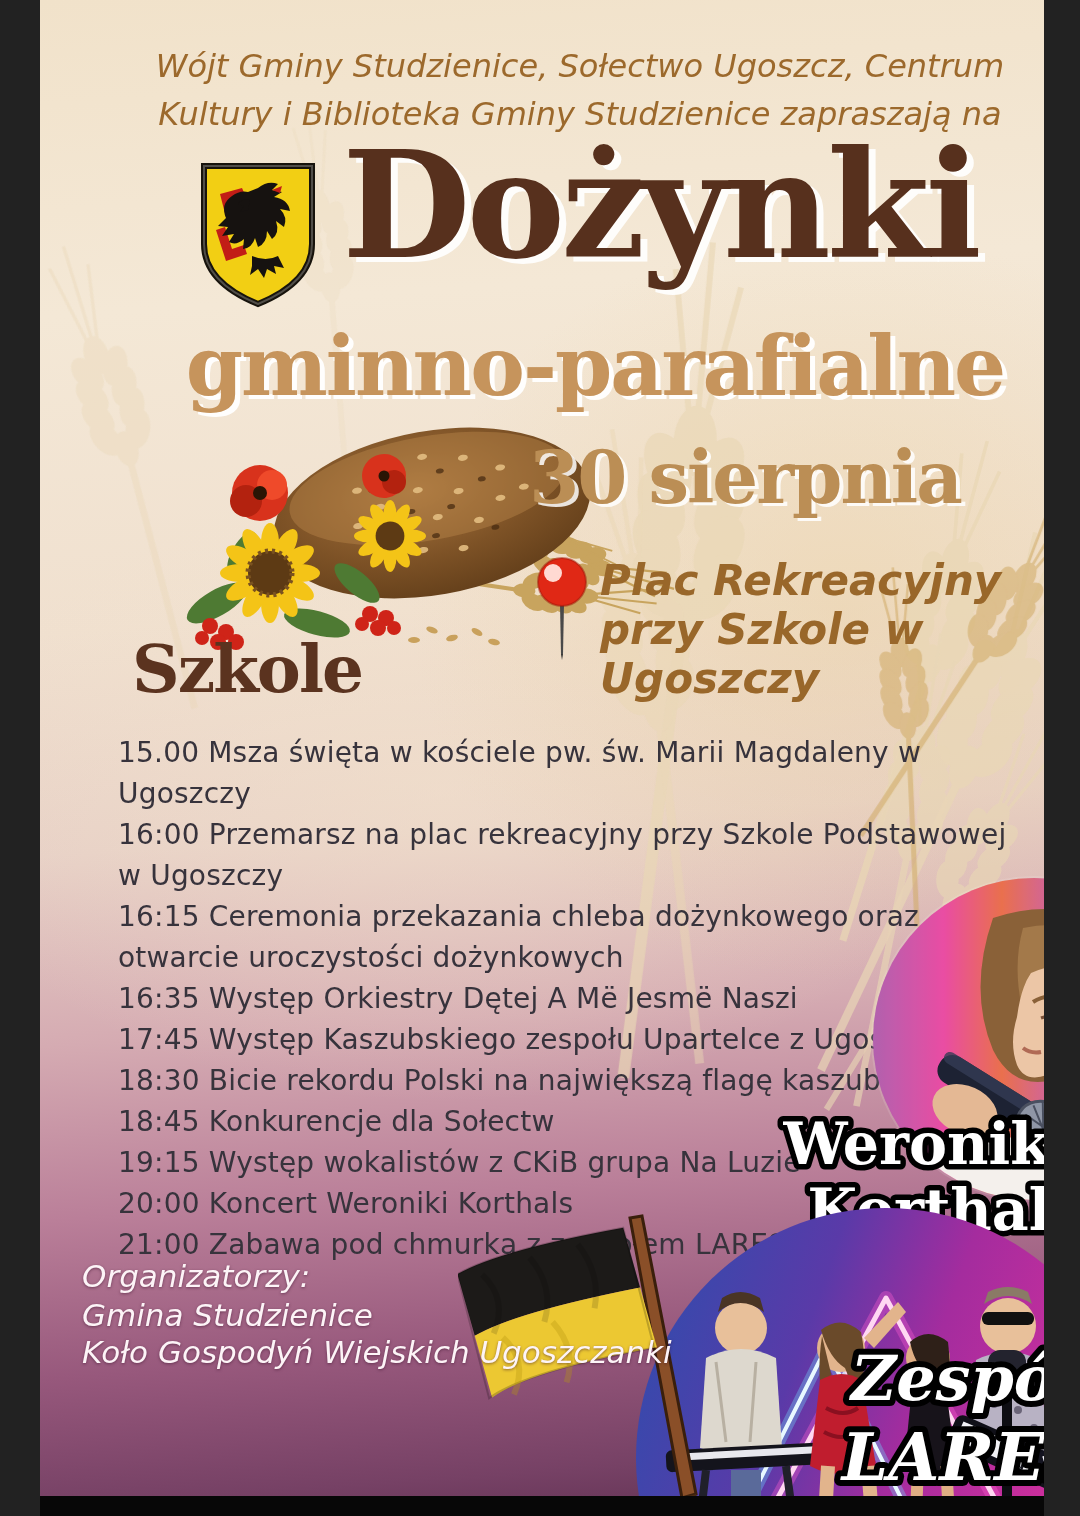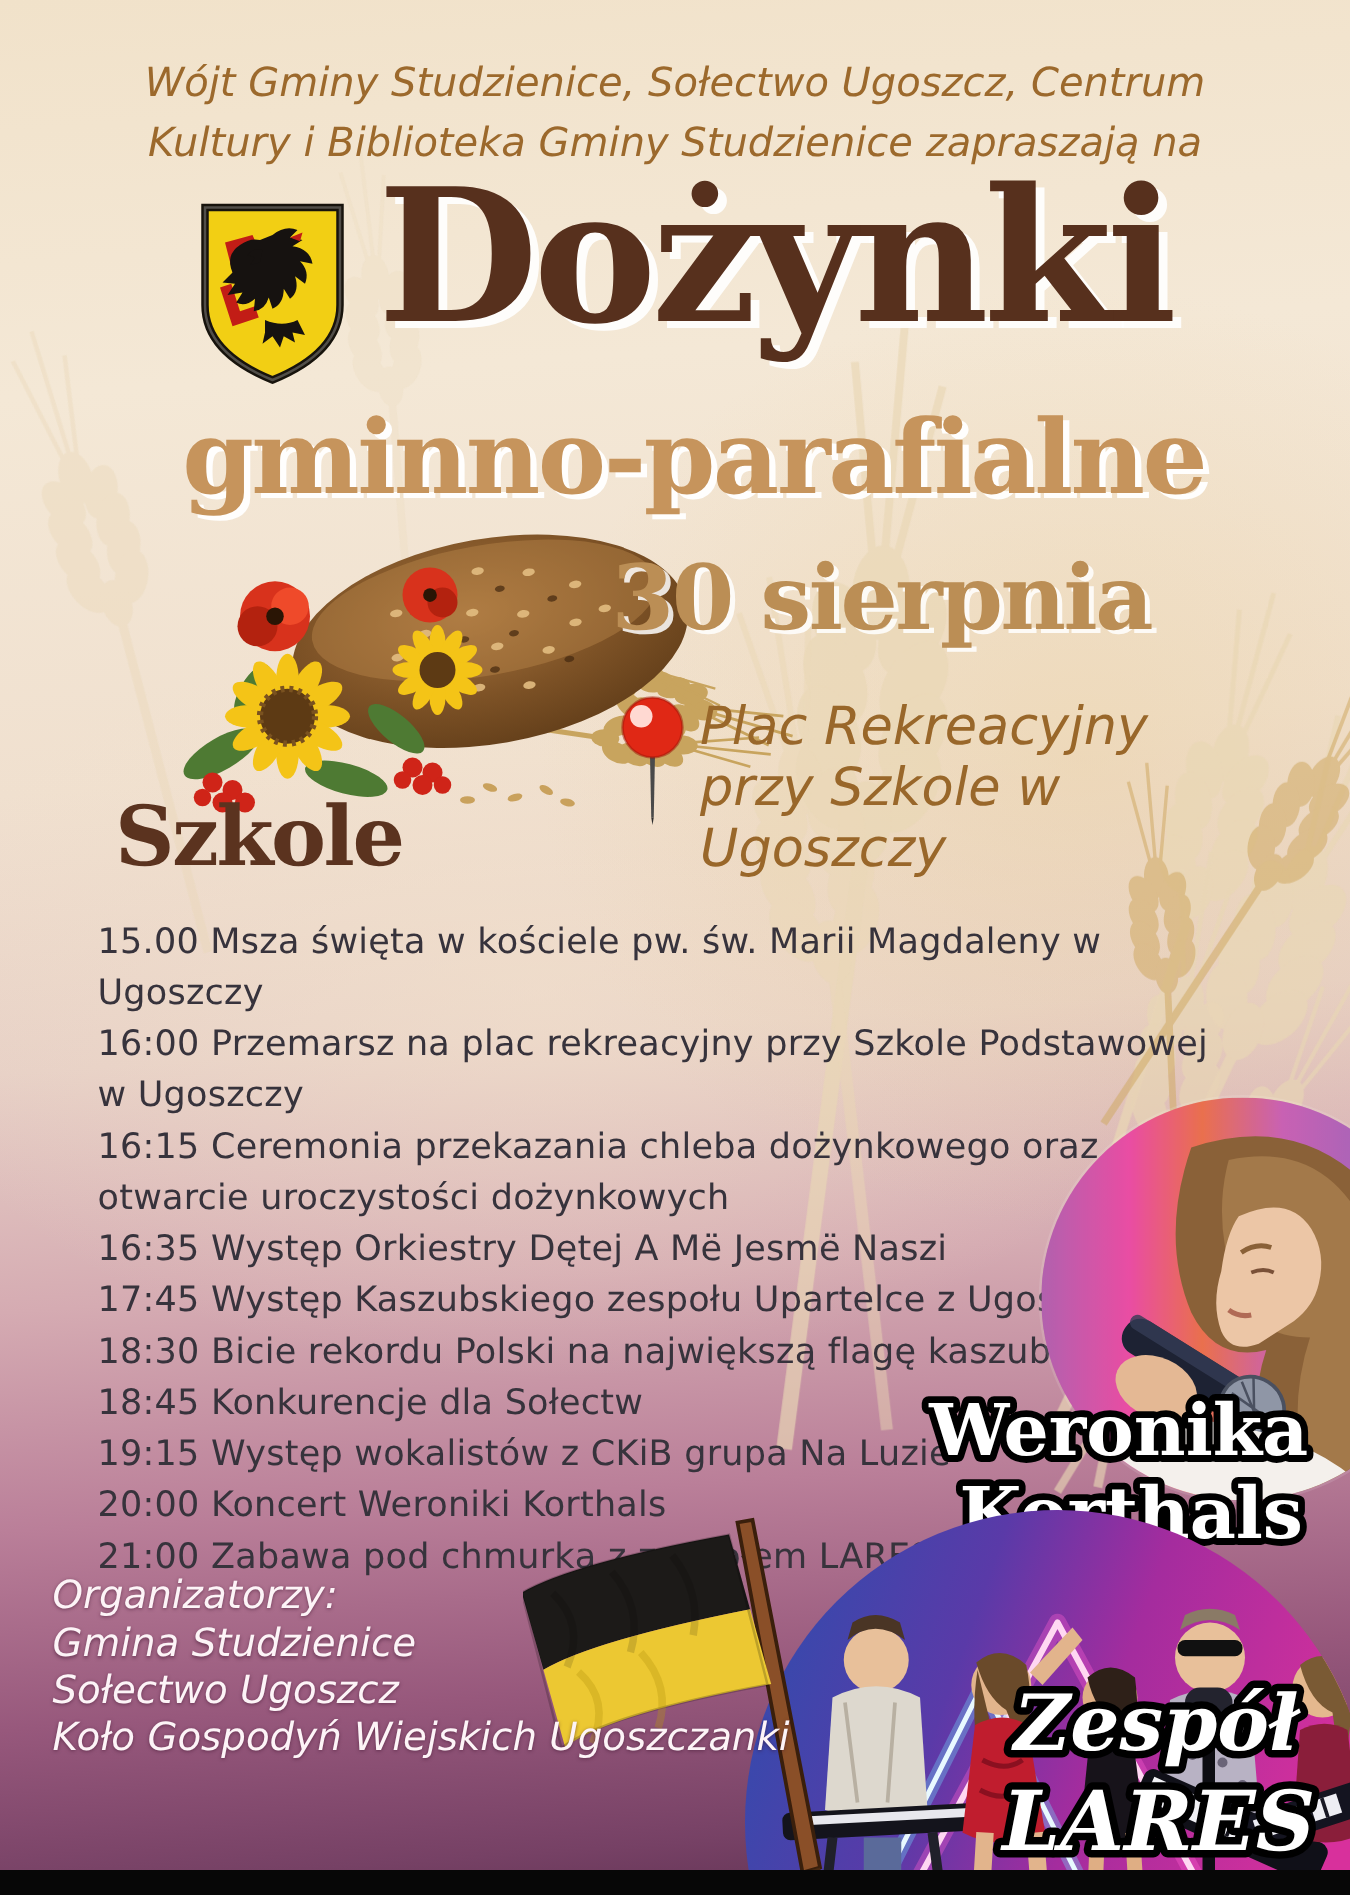--- a/index.html
+++ b/index.html
@@ -1,22 +1,23 @@
 <!DOCTYPE html>
 <html><head>
 <meta charset="utf-8">
 <style>
   html,body{margin:0;padding:0;background:#222;}
   .poster{
-    position:relative;width:1080px;height:1516px;overflow:hidden;
+    position:relative;width:1004px;height:1516px;overflow:hidden;
     font-family:"DejaVu Sans",sans-serif;
     background:
       radial-gradient(ellipse 620px 540px at 80% 40%, rgba(235,209,160,0.45), rgba(235,209,160,0) 70%),
       radial-gradient(ellipse 700px 420px at 40% 52%, rgba(244,228,205,0.5), rgba(244,228,205,0) 75%),
       linear-gradient(176deg,#f1e2ca 0%,#f4e8d6 20%,#f0e0cf 40%,#e7d0c6 54%,#d5abb2 66%,#ba7f99 77%,#97587c 87%,#764165 95%,#5d2e4f 100%);
+    margin-left: 40px;
   }
   .abs{position:absolute;}
   
   .bg-wheat{position:absolute;inset:0;pointer-events:none;}
   .ear-soft{color:#e9d7b5;opacity:.8;}
   .ear-gold{color:#cfa964;}
   
   .intro{left:90px;top:42px;width:900px;text-align:center;
     font-style:italic;font-size:32px;line-height:1.5;color:#9c692c;font-weight:500;}
   
@@ -27,21 +28,21 @@
     color:#57301d;text-shadow:7px 5px 0 rgba(255,255,255,0.9);}
   .subtitle{left:0;top:318px;width:1110px;text-align:center;
     font-family:"DejaVu Serif",serif;font-weight:bold;font-size:82px;letter-spacing:-2px;
     color:#c6945c;text-shadow:5px 4px 0 rgba(255,255,255,0.95);}
   
   .date{left:470px;top:435px;width:470px;text-align:center;
     font-family:"DejaVu Serif",serif;font-weight:bold;font-size:72px;letter-spacing:-2px;
     color:#bb8e55;text-shadow:4px 3px 0 rgba(255,255,255,0.85);}
   .pin{left:496px;top:556px;width:52px;height:104px;}
   .location{left:560px;top:556px;width:470px;
-    font-style:italic;font-size:42px;line-height:1.17;color:#99672a;font-weight:400;}
+    font-style:italic;font-size:42px;line-height:1.17;color:#99672a;font-weight:700;}
   
   .program-heading{left:92px;top:630px;width:400px;margin:0;
     font-family:"DejaVu Serif",serif;font-weight:bold;font-size:66px;letter-spacing:-2px;color:#5b331f;}
   .program-list{left:78px;top:732px;width:900px;
     font-size:28px;line-height:41px;color:#37333c;letter-spacing:.2px;}
   .program-item{margin:0;}
   
   .organizers{left:42px;top:1258px;width:620px;
     font-style:italic;font-size:31px;line-height:1.2;color:#fdf4f7;
     text-shadow:0 1px 3px rgba(60,20,45,.55);}
@@ -441,19 +442,18 @@
         <path d="M30,46 q20,30 -2,60 M80,40 q18,34 0,66 M130,38 q16,34 2,66" stroke="#00000022" stroke-width="6" fill="none"></path>
         <path d="M36,112 q20,28 -2,58 M88,108 q18,32 0,62" stroke="#b8960f55" stroke-width="6" fill="none"></path>
       </g>
     </svg>
   </div>
 
   <div class="abs organizers">
     <div class="org-heading">Organizatorzy:</div>
     <div>
         <div class="org-item">Gmina Studzienice</div>
-        <div class="org-item">Sołectwo Ugoszcz</div>
         <div class="org-item">Koło Gospodyń Wiejskich Ugoszczanki</div>
       </div>
   </div>
 
   <div class="abs bottom-bar"></div>
 </div>
 
 </body></html>

